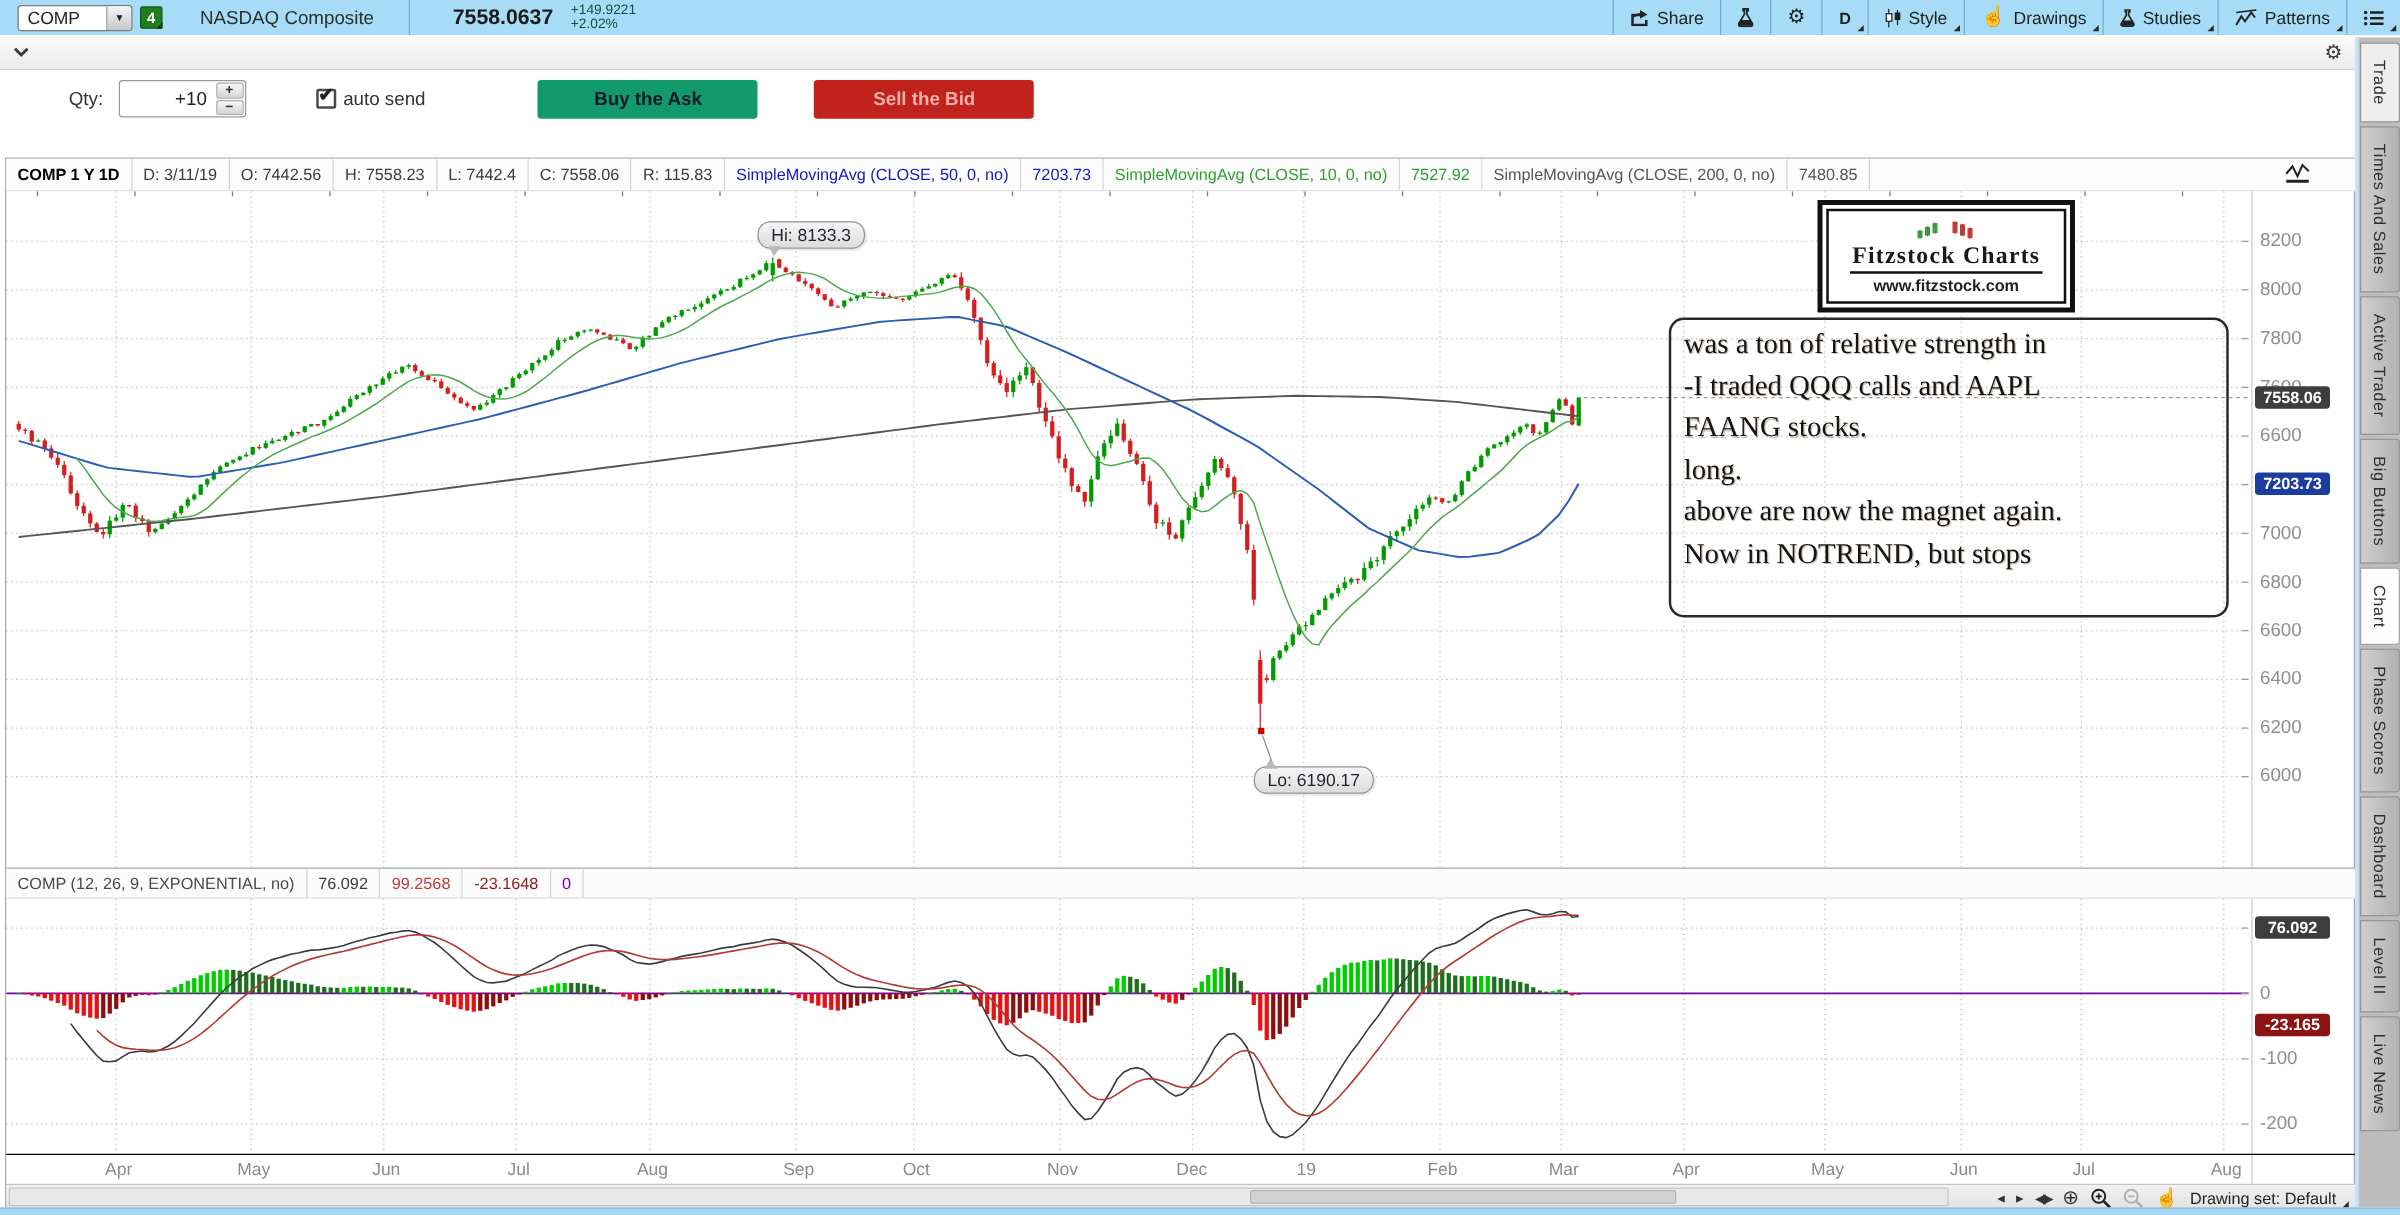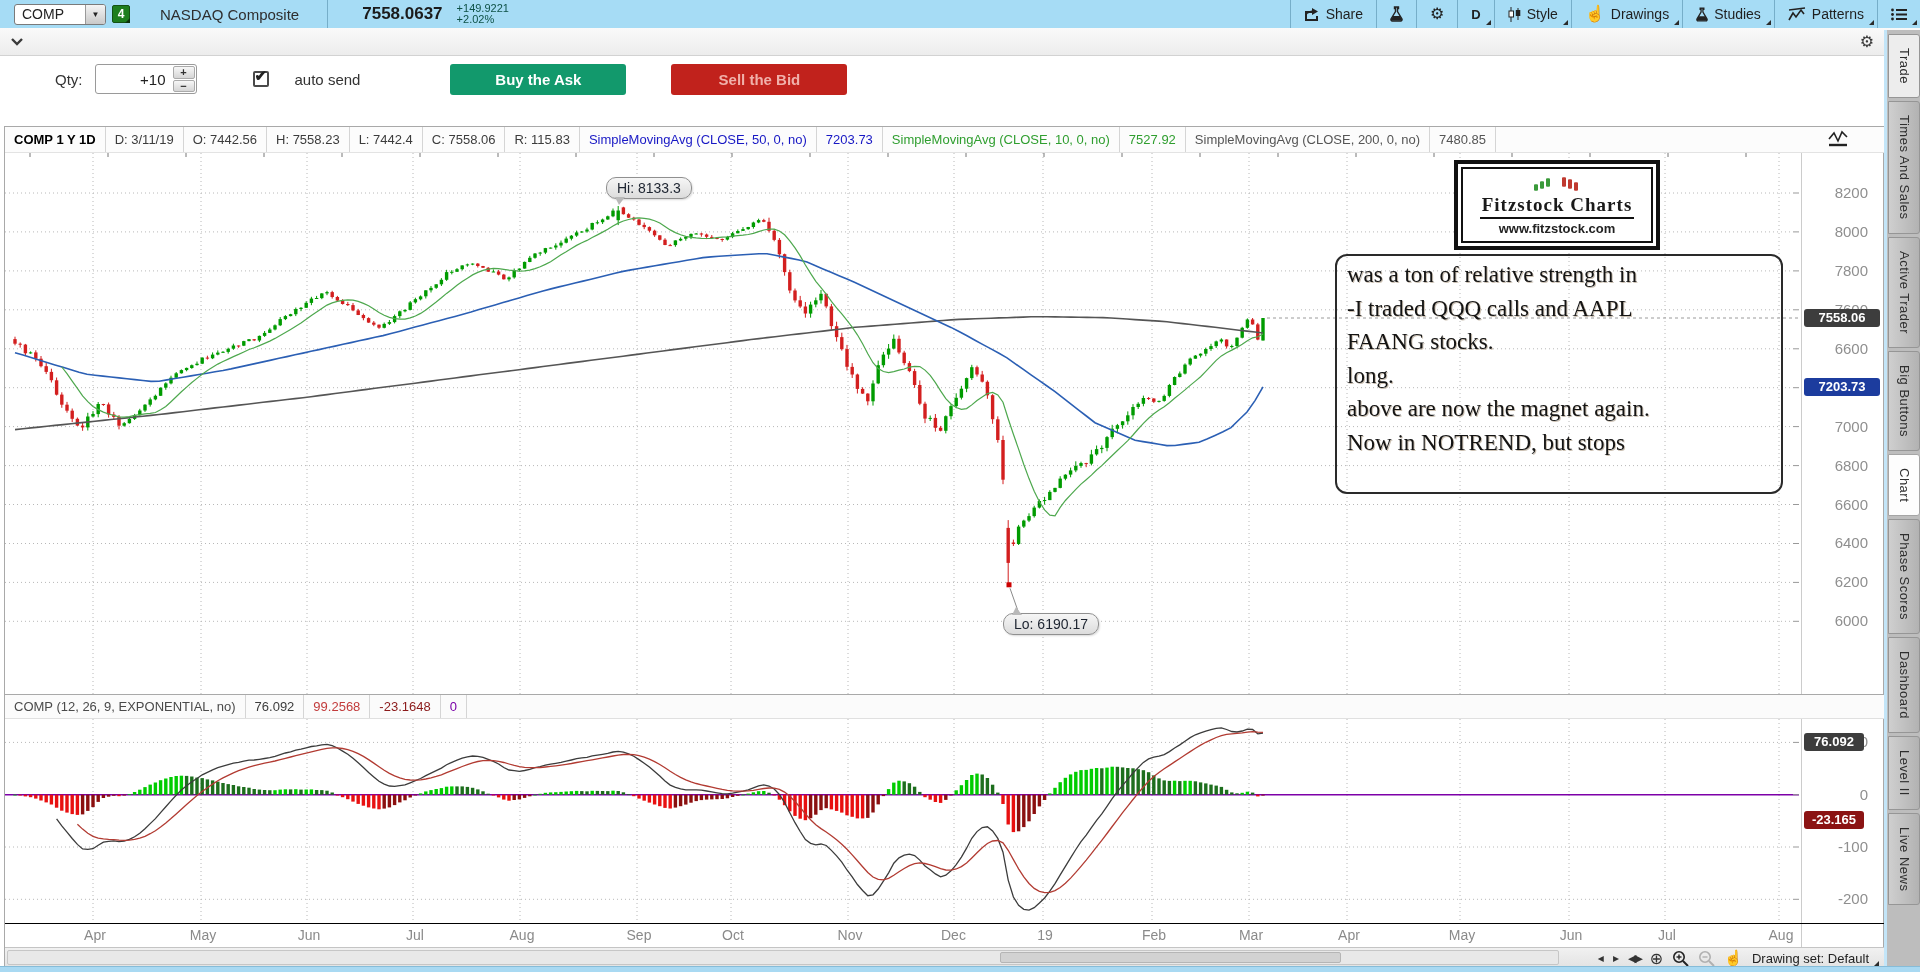--- a/index.html
+++ b/index.html
@@ -36,36 +36,36 @@
 
   
   #tradebar { left:0; top:56px; width:1920px; height:46px; background:#fff; display:flex; align-items:center; }
   #qty-label { margin-left:55px; font-size:15px; color:#333; }
   .qty-box { display:flex; margin-left:12px; width:102px; height:30px; border:1px solid #9a9a9a; border-radius:3px; background:#fff; overflow:hidden; }
   .qty-box .val { flex:1; text-align:right; font-size:15px; color:#222; padding:6px 6px 0 0; }
   .spin { width:24px; display:flex; flex-direction:column; padding:1px; gap:1px; }
   .spin div { flex:1; background:linear-gradient(#f7f7f7,#d5d5d5); border:1px solid #aaa; border-radius:2px; font-size:11px; font-weight:bold; color:#333; display:flex; align-items:center; justify-content:center; line-height:0; cursor:pointer; }
   .checkbox { width:16px; height:16px; border:2px solid #4a4a4a; border-radius:2px; background:#fff; margin-left:56px; position:relative; cursor:pointer; }
   .checkbox::after { content:"✔"; position:absolute; left:0px; top:-6px; font-size:15px; color:#222; font-weight:bold; }
-  #autosend-label { font-size:15px; color:#333; margin-left:26px; }
-  .buy-btn  { margin-left:90px; width:176px; height:31px; border:none; border-radius:3px; background:#12996c; color:#ffffff; font-size:15px; font-weight:bold; cursor:pointer; }
+  #autosend-label { font-size:15px; color:#333; margin-left:6px; }
+  .buy-btn  { margin-left:90px; width:176px; height:31px; border:none; border-radius:3px; background:#12996c; color:#0f172a; font-size:15px; font-weight:bold; cursor:pointer; }
   .sell-btn { margin-left:45px; width:176px; height:31px; border:none; border-radius:3px; background:#c1221c; color:#f0b0aa; font-size:15px; font-weight:bold; cursor:pointer; }
 
   
   #chart-region { left:4px; top:126px; width:1880px; height:840px; background:#fff; border:1px solid #a9a9a9; z-index:5; }
   #chart-header { position:absolute; left:0; top:0; width:1880px; height:26px; display:flex; align-items:stretch; background:#fcfcfc; border-bottom:1px solid #e3e3e3; font-size:13px; color:#3c3c3c; }
   #chart-header .cell { display:flex; align-items:center; padding:0 9px; border-right:1px solid #d5d5d5; white-space:nowrap; }
   #chart-header .cell.b { font-weight:bold; color:#000; }
   #chart-max-icon { position:absolute; right:34px; top:3px; cursor:pointer; }
 
   #main-svg  { position:absolute; left:0; top:26px; }
   #macd-svg  { position:absolute; left:0; top:592px; }
   #axis-sep  { position:absolute; left:1796px; top:26px; height:794px; border-left:1px solid #ccc; }
-  .ylabel { position:absolute; left:1803px; width:60px; font-size:15px; color:#8f8f8f;text-align:right; }
-  .price-badge { position:absolute; left:1799px; width:76px; height:18px; border-radius:3px; color:#fff; font-size:13px; font-weight:bold; text-align:center; line-height:18px; z-index:8; }
+  .ylabel { position:absolute; left:1803px; width:60px; font-size:15px; color:#8f8f8f; }
+  .price-badge { position:absolute; left:1799px; width:60px; height:18px; border-radius:3px; color:#fff; font-size:13px; font-weight:bold; text-align:center; line-height:18px; z-index:8; }
   .macd-badge  { position:absolute; left:1799px; width:60px; height:18px; border-radius:3px; color:#fff; font-size:13px; font-weight:bold; text-align:center; line-height:18px; z-index:8; }
 
   .bubble { position:absolute; height:22px; padding:0 10px; background:linear-gradient(#f6f6f6,#dcdcdc); border:1px solid #909090; border-radius:10px; font-size:14px; color:#1d2430; line-height:20px; white-space:nowrap; z-index:7; box-shadow:1px 1px 2px rgba(0,0,0,.15); }
   #hi-bubble { left:601px; top:50px; }
   #hi-bubble::after { content:""; position:absolute; left:8px; bottom:-7px; border-left:4px solid transparent; border-right:6px solid transparent; border-top:8px solid #b9b9b9; }
   #lo-bubble { left:998px; top:486px; }
   #lo-bubble::before { content:""; position:absolute; left:8px; top:-7px; border-left:4px solid transparent; border-right:6px solid transparent; border-bottom:8px solid #b9b9b9; }
 
   
   #logo-box { position:absolute; left:1449px; top:33px; width:206px; height:90px; background:#fff; border:4px solid #111; padding:3px; z-index:7; }

